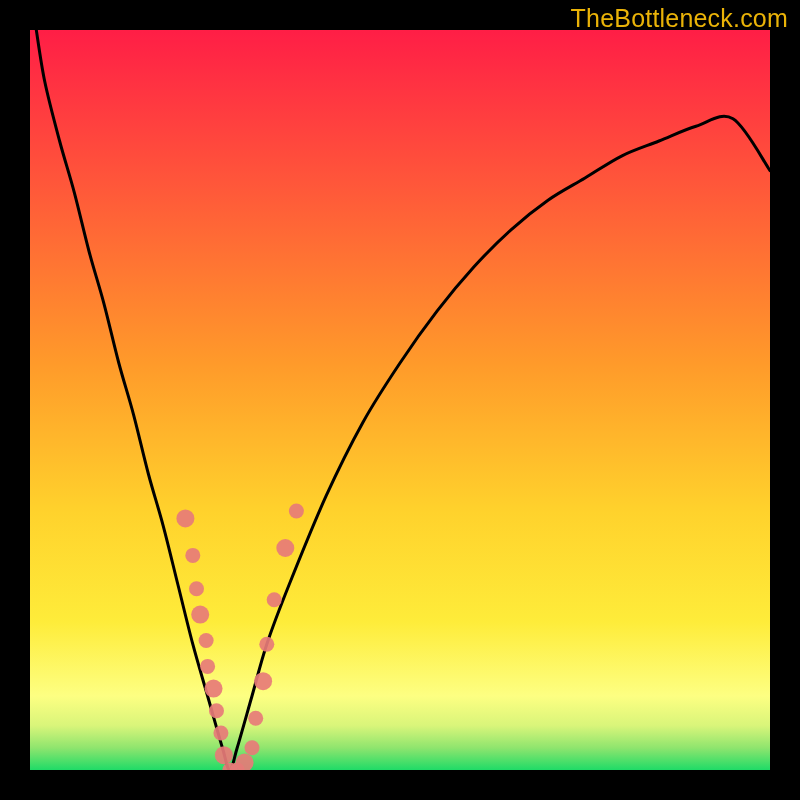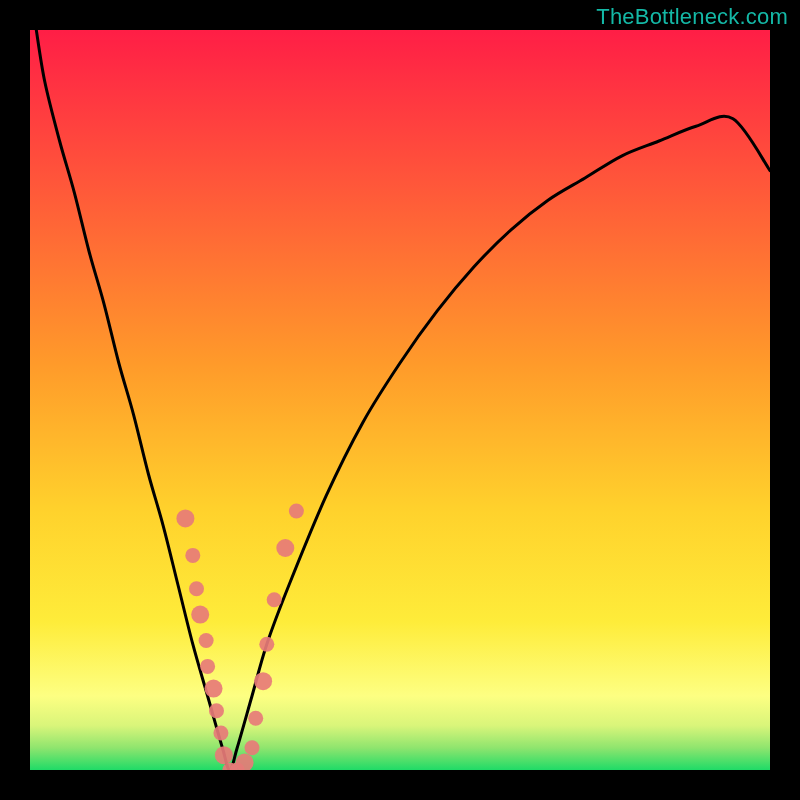--- a/index.html
+++ b/index.html
@@ -28,22 +28,22 @@
     overflow: hidden;
   }
   .bg-gradient {
     position: absolute;
     top: 0; left: 0; right: 0; bottom: 0;
   }
   .watermark {
     position: absolute;
     top: 4px;
     right: 12px;
-    color: #14b8a6;
-    font-size: 22px;
+    color: #eab308;
+    font-size: 25px;
     font-weight: 500;
     letter-spacing: 0.2px;
   }
   svg.curve {
     position: absolute;
     top: 0; left: 0;
     width: 740px;
     height: 740px;
   }
 </style>

